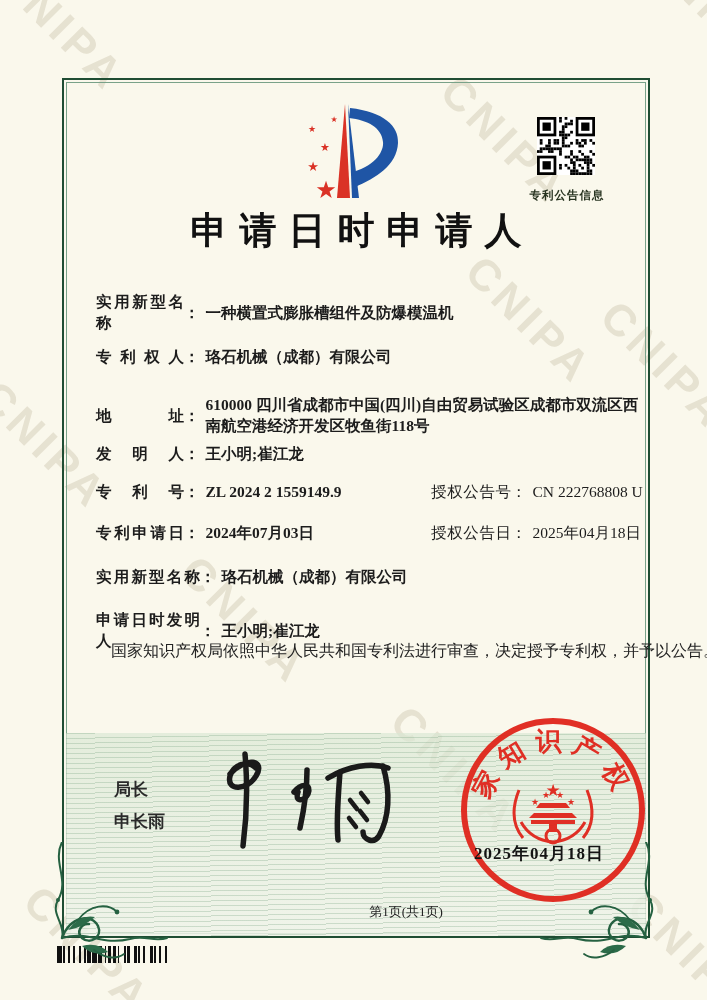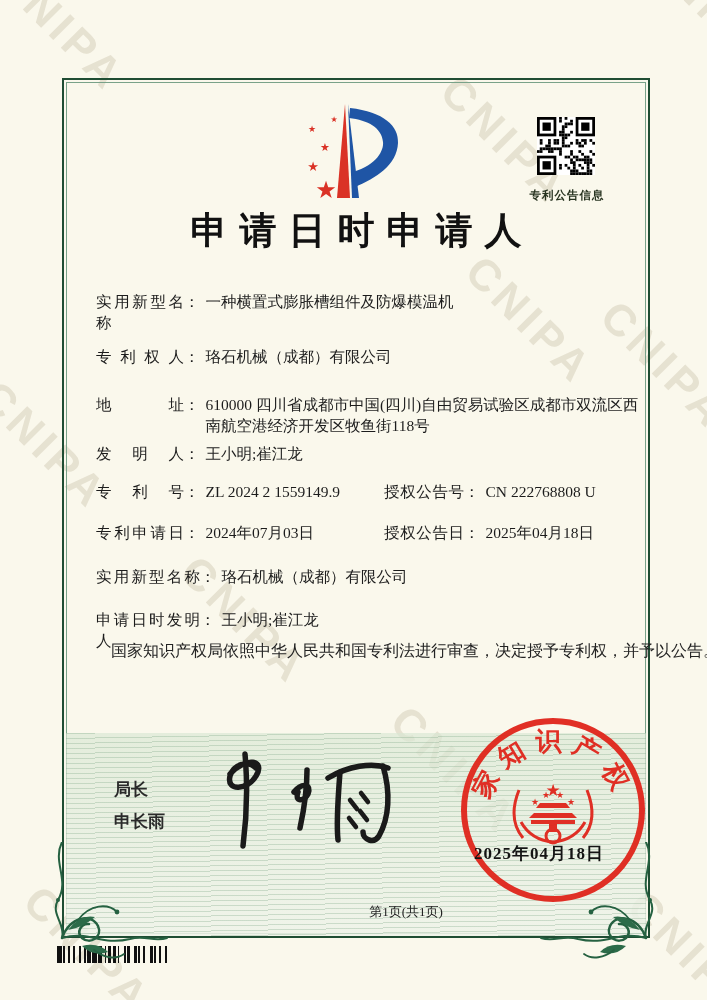--- a/index.html
+++ b/index.html
@@ -30,28 +30,28 @@
     background-image:
       repeating-linear-gradient(179deg, rgba(118,162,128,0.30) 0px, rgba(118,162,128,0.30) 1px, rgba(255,255,255,0) 1px, rgba(255,255,255,0) 5px),
       linear-gradient(180deg, rgba(216,231,211,0.65), rgba(238,243,233,0.85));
   }
   .abs{position:absolute;z-index:2;}
   #cert-no{left:96px;top:112px;font-size:17px;letter-spacing:2px;}
   #qr{left:537px;top:117px;width:58px;height:58px;background:#fff;}
   #qr svg{display:block;}
   #qr-caption{left:524px;top:188px;width:86px;text-align:center;font-size:11.5px;letter-spacing:1px;color:#26321f;font-weight:bold;}
   #title{left:62px;top:206px;width:588px;text-align:center;font-size:37px;font-weight:600;letter-spacing:12px;text-indent:12px;color:#111;}
-  .row{left:96px;font-size:15.5px;display:flex;align-items:flex-start;line-height:21px;}
+  .row{left:96px;font-size:15.5px;display:flex;align-items:center;line-height:21px;font-weight:bold;}
   .row .lbl{display:inline-block;text-align:justify;text-align-last:justify;flex:none;}
   .lbl-6{width:88px;}
   .lbl-7{width:104px;}
   .row .colon{flex:none;margin-right:6px;}
   .row .val{max-width:440px;}
   .rrow{left:384px;font-size:15.5px;display:flex;line-height:21px;}
-  .rrow .lbl{display:inline-block;width:80px;text-align:justify;text-align-last:justify;flex:none;}
+  .rrow .lbl{display:inline-block;width:80px;text-align:justify;text-align-last:justify;flex:none;margin-left:47px;}
   .rrow .colon{flex:none;margin-right:6px;}
   #legal{left:83px;top:638px;width:552px;font-size:16px;line-height:26px;color:#232323;font-weight:500;}
   #legal .l1{padding-left:28px;white-space:nowrap;}
   #legal .l2{white-space:nowrap;}
   #signer-title{left:114px;top:778px;font-family:"Liberation Sans","DejaVu Sans",sans-serif;font-size:17px;font-weight:600;color:#2a2a2a;z-index:3;}
   #signer-name{left:114px;top:810px;font-family:Liberation Mono, monospace;font-size:17px;font-weight:600;color:#2a2a2a;z-index:3;}
   #signature{left:190px;top:738px;z-index:3;}
   #seal{left:458px;top:715px;z-index:3;opacity:0.95;}
   #seal-date{left:474px;top:842px;font-size:17px;font-weight:bold;letter-spacing:1px;color:#141414;z-index:4;}
   #page-no{left:62px;top:903px;width:688px;text-align:center;font-size:13px;color:#222;z-index:2;}

